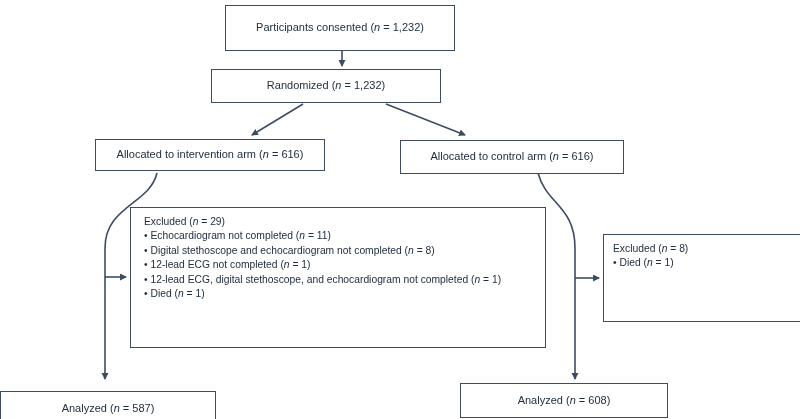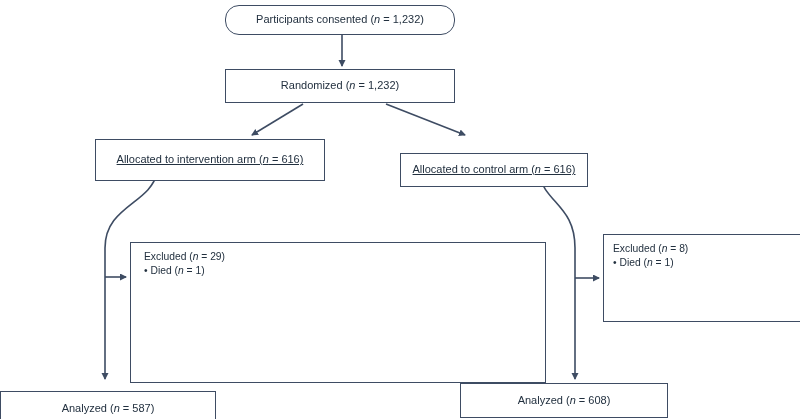--- a/index.html
+++ b/index.html
@@ -28,21 +28,21 @@
   .listbox {
     position: absolute;
     border: 1.5px solid var(--box-border, #3e4c63);
     background: #ffffff;
     font-size: 10.3px;
     line-height: 14.4px;
     text-align: left;
     white-space: nowrap;
   }
   .listbox .line { white-space: nowrap; }
-  #excluded-left-box  { padding: 7px 8px 6px 13px; margin-top: 35px; }
+  #excluded-left-box  { padding: 7px 8px 6px 13px; }
   #excluded-right-box { padding: 7px 2px 6px 9px; }
   svg.connectors { position: absolute; left: 0; top: 0; }
   svg.connectors path.link {
     stroke: var(--connector, #3e4c63);
     stroke-width: 1.6;
     fill: none;
   }
   svg.connectors .ah { fill: var(--connector, #3e4c63); stroke: none; }
   i { font-style: italic; }
 </style>
@@ -57,39 +57,43 @@
   </defs>
   <path class="link" d="M342,35 L342,66" marker-end="url(#arrow)"></path>
   <path class="link" d="M303,104 L252,135" marker-end="url(#arrow)"></path>
   <path class="link" d="M386,104 L465,135" marker-end="url(#arrow)"></path>
   <path class="link" d="M157,173 C150,204 105,206 105,248 L105,379" marker-end="url(#arrow)"></path>
   <path class="link" d="M105,277 L126,277" marker-end="url(#arrow)"></path>
   <path class="link" d="M538,173 C546,204 575,206 575,248 L575,379" marker-end="url(#arrow)"></path>
   <path class="link" d="M575,278 L599,278" marker-end="url(#arrow)"></path>
 </svg>
 
-<div class="box" style="left:225px; top:5px; width:230px; height:30px;border-radius:14px;">
+<div class="box" style="left:225px; top:5px; width:230px; height:46px;">
   <span>Participants consented (<i>n</i> = 1,232)</span>
 </div>
 
-<div class="box" style="left:225px; top:69px; width:230px; height:34px;align-items:center;">
+<div class="box" style="left:211px; top:69px; width:230px; height:34px;align-items:center;">
   <span>Randomized (<i>n</i> = 1,232)</span>
 </div>
 
-<div class="box" style="left:95px; top:139px; width:230px; height:42px;text-decoration:underline;">
+<div class="box" style="left:95px; top:139px; width:230px; height:32px;">
   <span>Allocated to intervention arm (<i>n</i> = 616)</span>
 </div>
 
-<div class="box" style="left:400px; top:153px; width:188px; height:34px;text-decoration:underline;">
+<div class="box" style="left:400px; top:140px; width:224px; height:34px;">
   <span>Allocated to control arm (<i>n</i> = 616)</span>
 </div>
 
 <div class="listbox" id="excluded-left-box" style="left:130px; top:207px; width:416px; height:141px;">
   <div class="line">Excluded (<i>n</i> = 29)</div>
   <div>
+      <div class="line">• Echocardiogram not completed (<i>n</i> = 11)</div>
+      <div class="line">• Digital stethoscope and echocardiogram not completed (<i>n</i> = 8)</div>
+      <div class="line">• 12-lead ECG not completed (<i>n</i> = 1)</div>
+      <div class="line">• 12-lead ECG, digital stethoscope, and echocardiogram not completed (<i>n</i> = 1)</div>
       <div class="line">• Died (<i>n</i> = 1)</div>
     </div>
 </div>
 
 <div class="listbox" id="excluded-right-box" style="left:603px; top:234px; width:208px; height:88px;">
   <div class="line">Excluded (<i>n</i> = 8)</div>
   <div>
       <div class="line">• Died (<i>n</i> = 1)</div>
     </div>
 </div>

